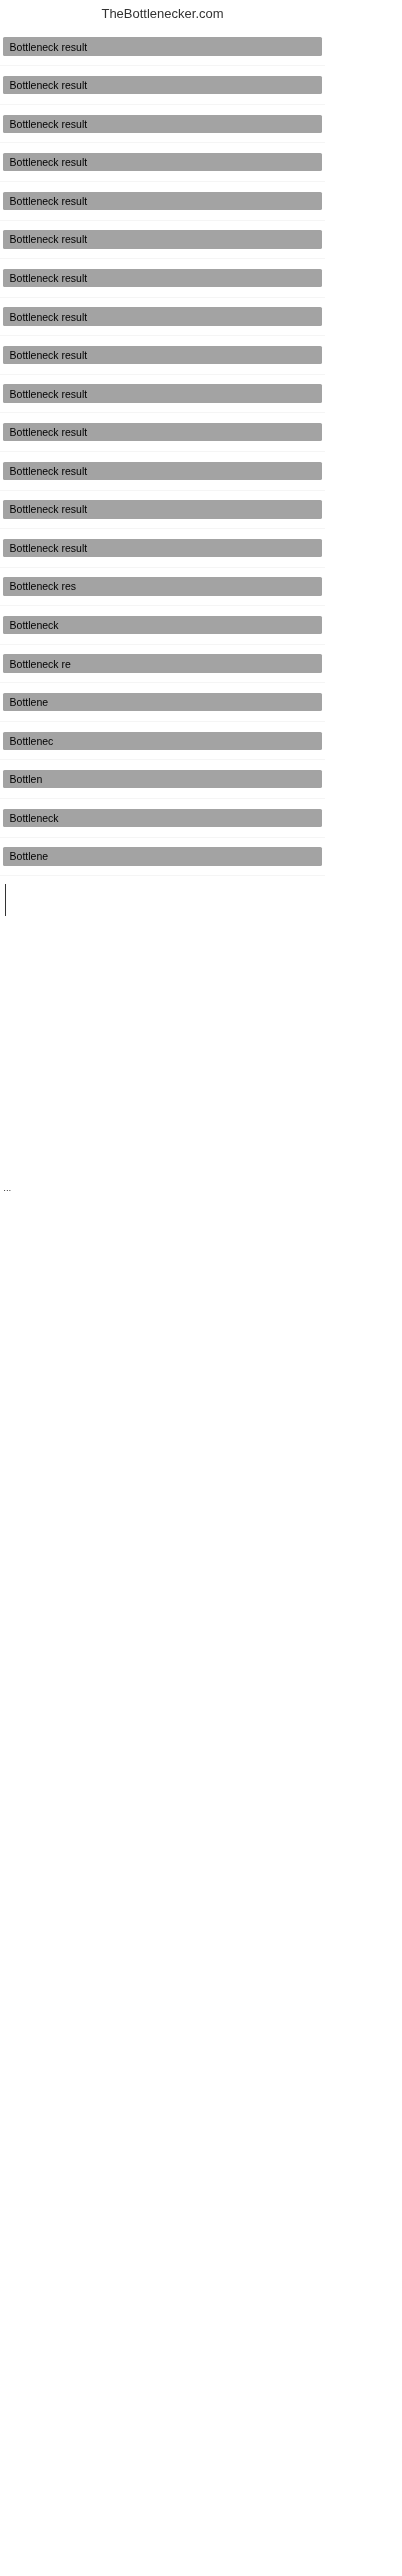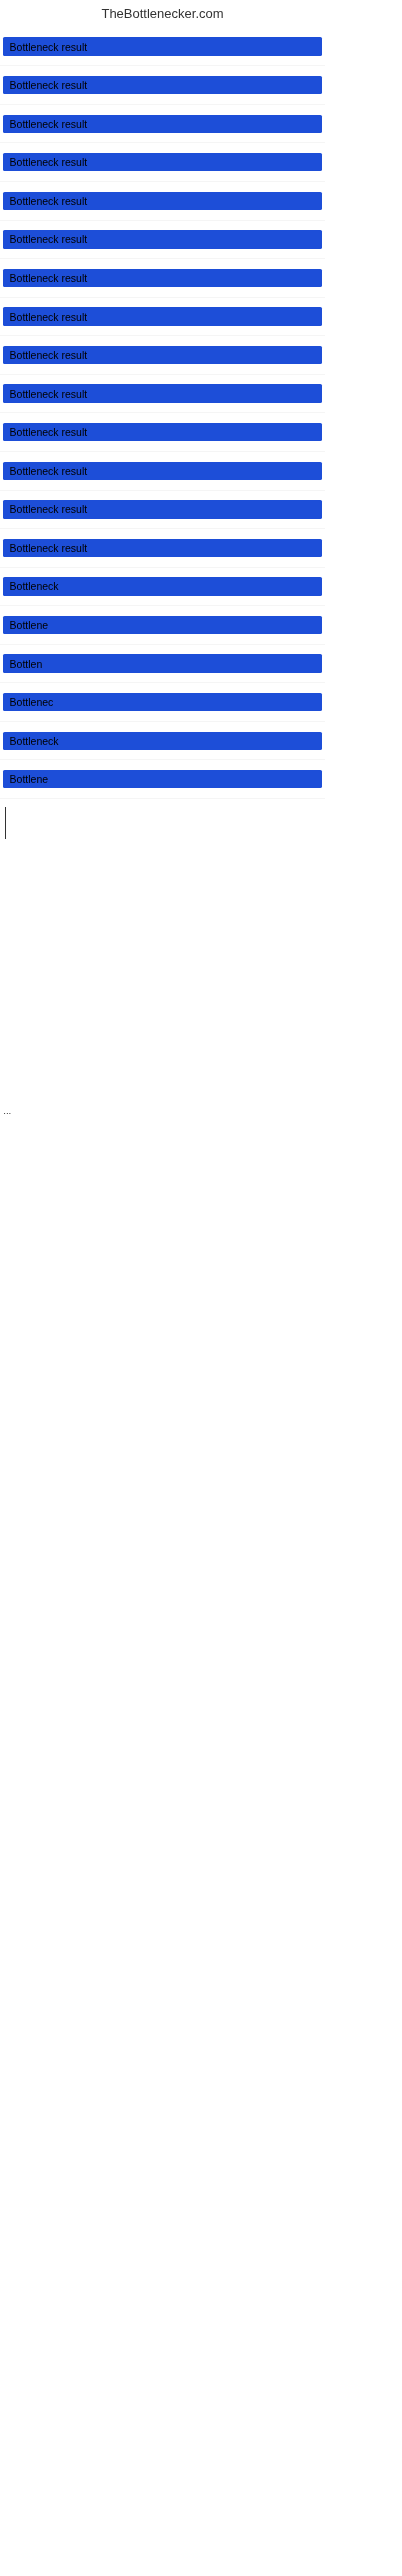--- a/index.html
+++ b/index.html
@@ -24,21 +24,21 @@
       font-weight: normal;
     }
 
     .bottleneck-container {
       position: relative;
       width: 325px;
     }
 
     .bottleneck-badge {
       display: inline-block;
-      background-color: #1d4ed8;
+      background-color: #a3a3a3;
       color: #000;
       font-size: 10.5px;
       font-weight: normal;
       padding: 3.2px 6.4px;
       margin: 4.8px 3.2px;
       border-radius: 1.6px;
       white-space: nowrap;
       overflow: hidden;
     }
 
@@ -117,37 +117,43 @@
   </div>
 
   <div class="row-group">
     <span class="bottleneck-badge">Bottleneck result</span>
   </div>
 
   <div class="row-group">
     <span class="bottleneck-badge">Bottleneck result</span>
   </div>
 
+  <div class="row-group">
+    <span class="bottleneck-badge">Bottleneck res</span>
+  </div>
 
   <div class="row-group">
     <span class="bottleneck-badge">Bottleneck</span>
   </div>
 
+  <div class="row-group">
+    <span class="bottleneck-badge">Bottleneck re</span>
+  </div>
 
   <div class="row-group">
     <span class="bottleneck-badge">Bottlene</span>
   </div>
 
 
   <div class="row-group">
-    <span class="bottleneck-badge">Bottlen</span>
+    <span class="bottleneck-badge">Bottlenec</span>
   </div>
 
   <div class="row-group">
-    <span class="bottleneck-badge">Bottlenec</span>
+    <span class="bottleneck-badge">Bottlen</span>
   </div>
 
   <div class="row-group">
     <span class="bottleneck-badge">Bottleneck</span>
   </div>
 
 
   <div class="row-group">
     <span class="bottleneck-badge">Bottlene</span>
   </div>

